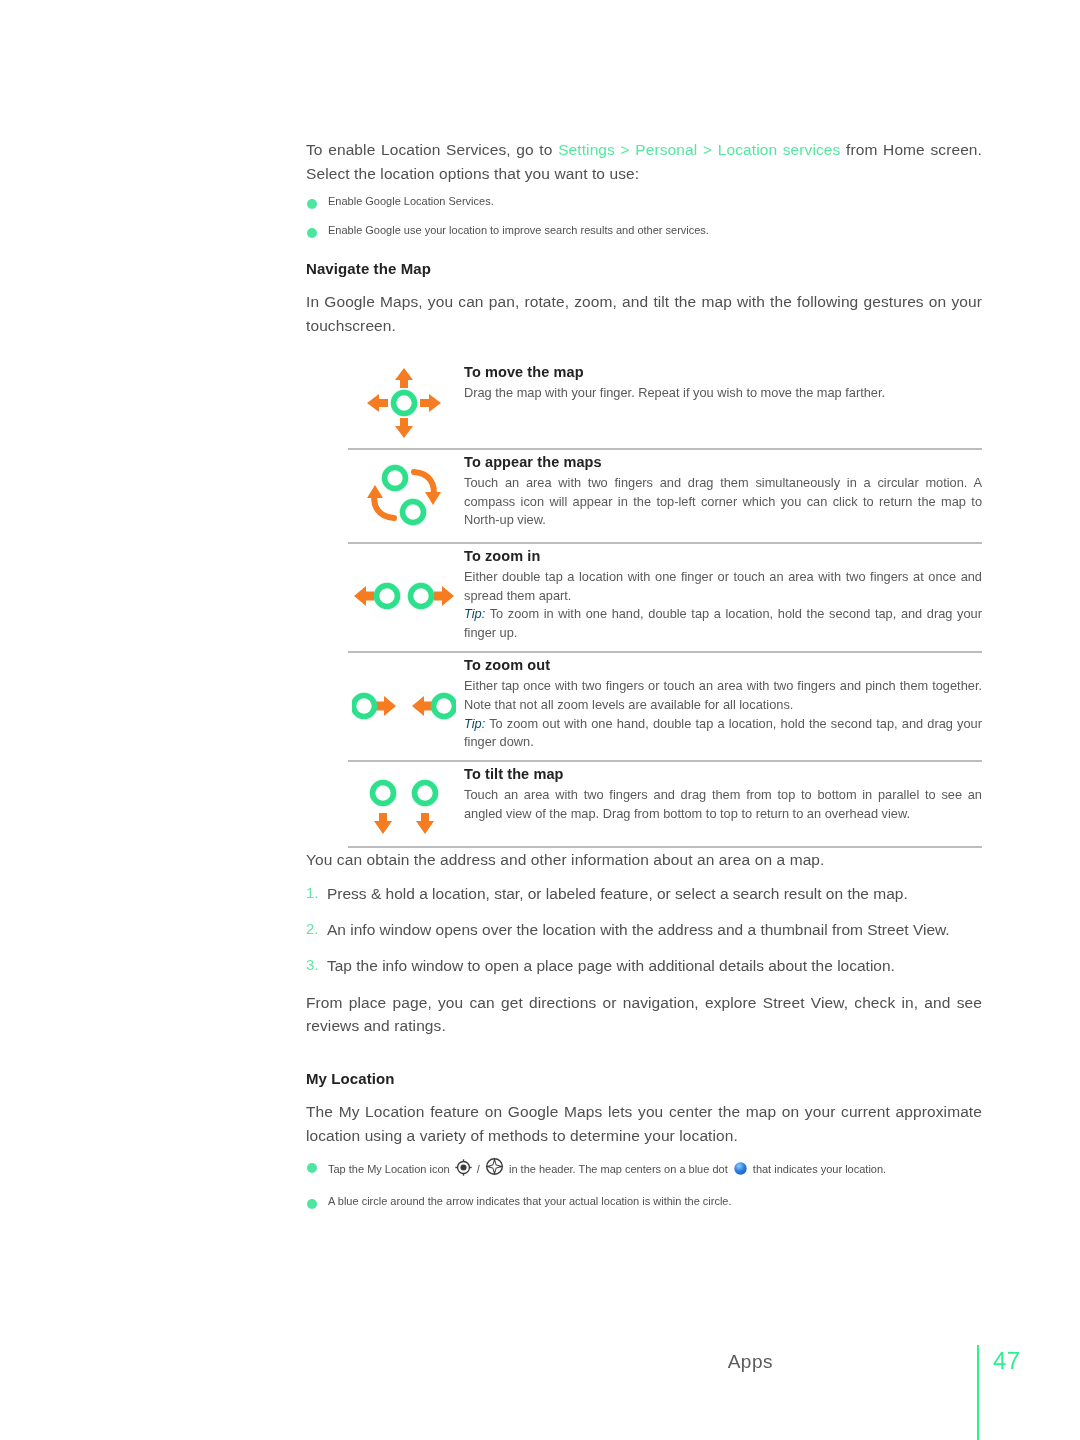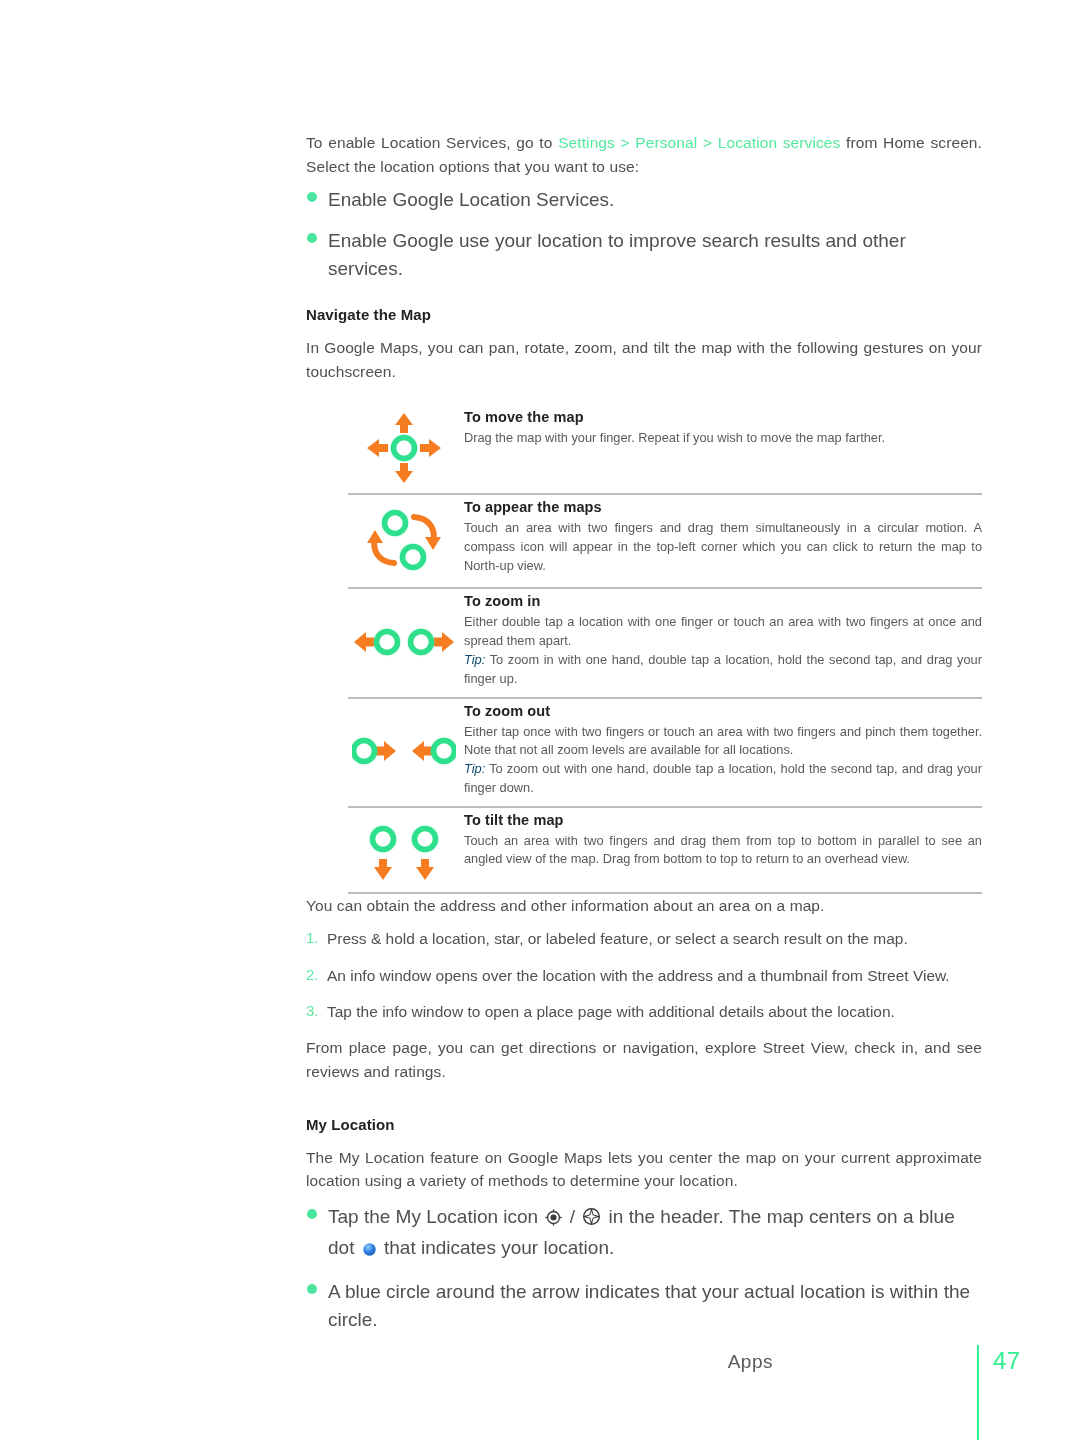--- a/index.html
+++ b/index.html
@@ -21,21 +21,21 @@
     position: absolute;
     left: 0; top: 0;
     width: 1080px;
     height: 1440px;
     overflow: hidden;
   }
 
   .content {
     position: absolute;
     left: 306px;
-    top: 131px;
+    top: 138px;
     width: 676px;
   }
 
   
   p.body {
     margin: 0 0 8px 0;
     font-size: 15.5px;
     line-height: 1.53;
     color: #505050;
     text-align: justify;
@@ -48,21 +48,21 @@
   
   ul.bullets {
     list-style: none;
     margin: 6px 0 0 0;
     padding: 0;
   }
   ul.bullets li {
     position: relative;
     padding-left: 22px;
     margin-bottom: 12px;
-    font-size: 19px;
+    font-size: 11px;
     line-height: 1.5;
     color: #505050;
   }
   ul.bullets li .dot {
     position: absolute;
     left: 1px;
     top: 6px;
     width: 10px;
     height: 10px;
     border-radius: 50%;

